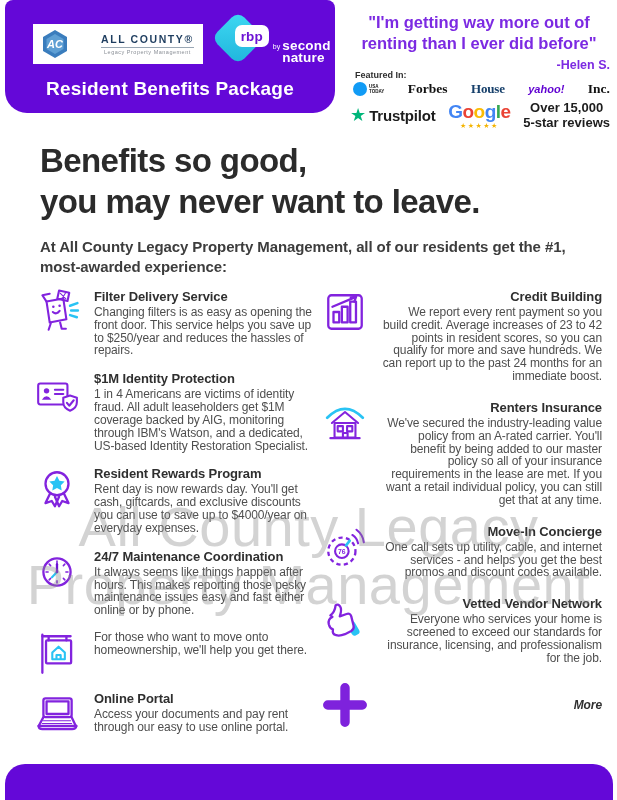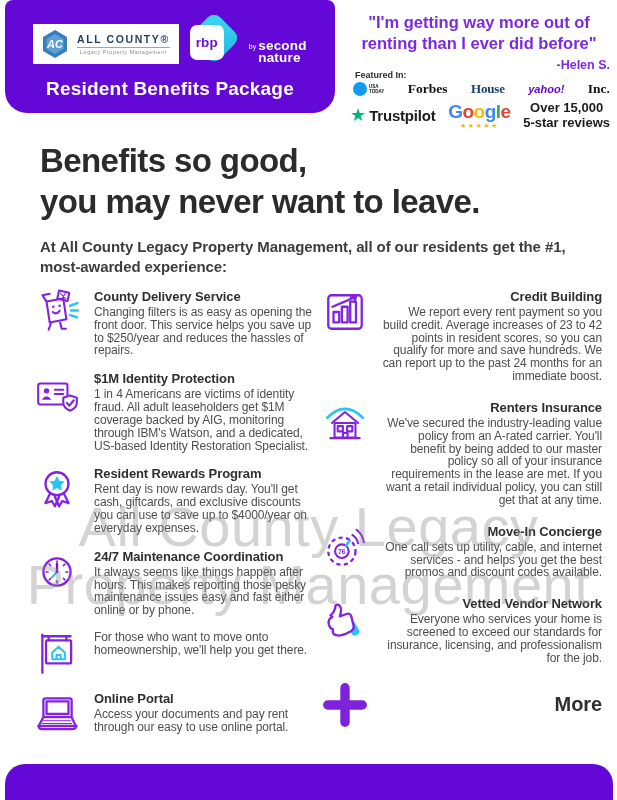--- a/index.html
+++ b/index.html
@@ -6,28 +6,28 @@
   html,body { background:#fff; }
   body { font-family:"Liberation Sans", sans-serif; }
   .page { position:relative; width:617px; height:800px; background:#fff; overflow:hidden; margin:0 auto; }
 
   
   .header-block { position:absolute; left:5px; top:0; width:330px; height:113px;
     background:#6408d8; border-radius:8px 8px 22px 22px; }
   .logo-row { position:absolute; top:12px; left:28px; display:flex; align-items:flex-end; gap:9px; }
   .ac-box { background:#fff; height:40px; display:flex; align-items:center; gap:6px; padding:3px 9px 3px 6px; }
   .ac-hex { width:32px; height:32px; flex:0 0 32px; }
-  .ac-text { display:flex; flex-direction:column; align-items:center; }
+  .ac-text { display:flex; flex-direction:column; align-items:center;margin-left:24px; }
   .ac-name { font-size:10.5px; font-weight:bold; color:#1e3d5f; letter-spacing:1.6px; white-space:nowrap; }
   .ac-rule { width:100%; border-top:1px solid #9aa7b4; margin:1.5px 0; }
   .ac-sub { font-size:5.5px; color:#8a8f96; letter-spacing:0.5px; white-space:nowrap; }
   .rbp-logo { position:relative; width:52px; height:52px; flex:0 0 52px; }
   .rbp-diamond { position:absolute; left:7px; top:7px; width:38px; height:38px;
     background:linear-gradient(135deg,#3fd9f2,#1fb4dc); border-radius:9px; transform:rotate(45deg); }
-  .rbp-card { position:absolute; left:2px; top:13px; width:34px; height:35px; background:#fff;
+  .rbp-card { position:absolute; left:23px; top:13px; width:34px; height:22px; background:#fff;
     border-radius:7px; display:flex; align-items:center; justify-content:center;
     font-size:13.5px; font-weight:bold; color:#6d13d4; letter-spacing:0.2px; }
   .sn-wrap { display:flex; align-items:flex-start; gap:2px; color:#fff; }
   .sn-by { font-size:7px; margin-top:3px; }
   .sn-name { font-size:13.5px; font-weight:bold; line-height:0.88; letter-spacing:0.2px; text-align:left; }
   .header-title { position:absolute; bottom:13px; width:100%; text-align:center;
     color:#fff; font-weight:bold; font-size:19px; letter-spacing:0.2px; }
 
   
   .quote { position:absolute; left:348px; top:12px; width:262px; text-align:center;
@@ -64,21 +64,21 @@
   .benefits { position:absolute; left:34px; top:289px; width:576px; display:flex; }
   .col { width:288px; }
   .item { display:flex; gap:14px; margin-bottom:14px; }
   .col-right .item { margin-bottom:17px;text-align:right; }
   .item-icon { flex:0 0 46px; width:46px; height:46px; }
   .item-icon svg { width:46px; height:46px; display:block; }
   .item-text { flex:1; padding-right:8px; }
   .item-title { font-size:13px; font-weight:bold; color:#2f2f2f; margin-bottom:2px; letter-spacing:-0.1px; }
   .item-body { font-size:12px; color:#4e4e4e; line-height:1.07; letter-spacing:-0.1px; }
   .item-more { align-items:center; }
-  .item-more .item-title { font-size:20px; margin-bottom:0; }
+  .item-more .item-title { font-size:12px; margin-bottom:0;font-style:italic; }
 
   
   .watermark { position:absolute; left:0; right:0; top:498px; text-align:center;
     font-size:56px; color:rgba(140,140,140,0.38); line-height:1.04; letter-spacing:0.5px;
     pointer-events:none; z-index:6; white-space:nowrap; }
   .bottom-band { position:absolute; left:5px; right:4px; bottom:0; height:36px;
     background:#6408d8; border-radius:20px 20px 0 0; }
 </style>
 </head>
 <body>
@@ -157,21 +157,21 @@
               <path d="M16 33 l-2 6 M25 32 l1.5 6 M26.5 38 h4"></path>
             </g>
             <circle cx="18.5" cy="17" r="1.2" fill="#8223de"></circle>
             <circle cx="24.5" cy="16" r="1.2" fill="#8223de"></circle>
             <g stroke="#29c3f4" fill="none" stroke-width="2.4" stroke-linecap="round">
               <path d="M34.5 16 l7 -2.5 M35.5 20.5 h6.5 M34.5 25 l6.5 2"></path>
             </g>
           </svg>
         </div>
         <div class="item-text">
-          <div class="item-title">County Delivery Service</div>
+          <div class="item-title">Filter Delivery Service</div>
           <div class="item-body">Changing filters is as easy as opening the front door. This service helps you save up to $250/year and reduces the hassles of repairs.</div>
         </div>
       </div>
 
       <div class="item">
         <div class="item-icon">
           <svg viewBox="0 0 44 44">
             <g stroke="#8223de" fill="none" stroke-width="2" stroke-linecap="round" stroke-linejoin="round">
               <rect x="4" y="12" width="28" height="20" rx="2"></rect>
               <path d="M20 18 h8 M20 22 h8"></path>

